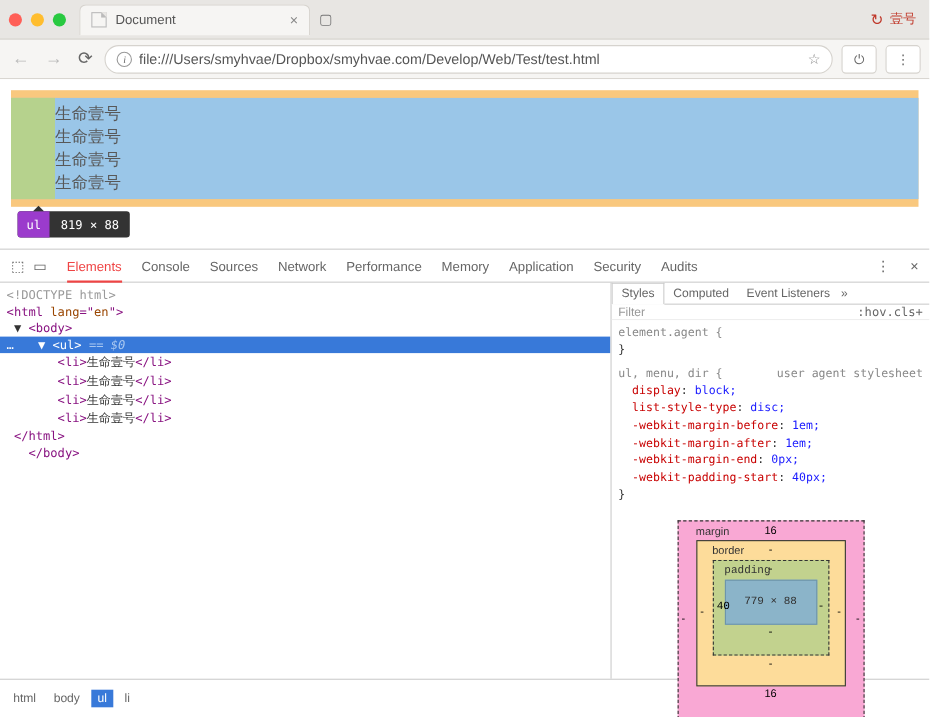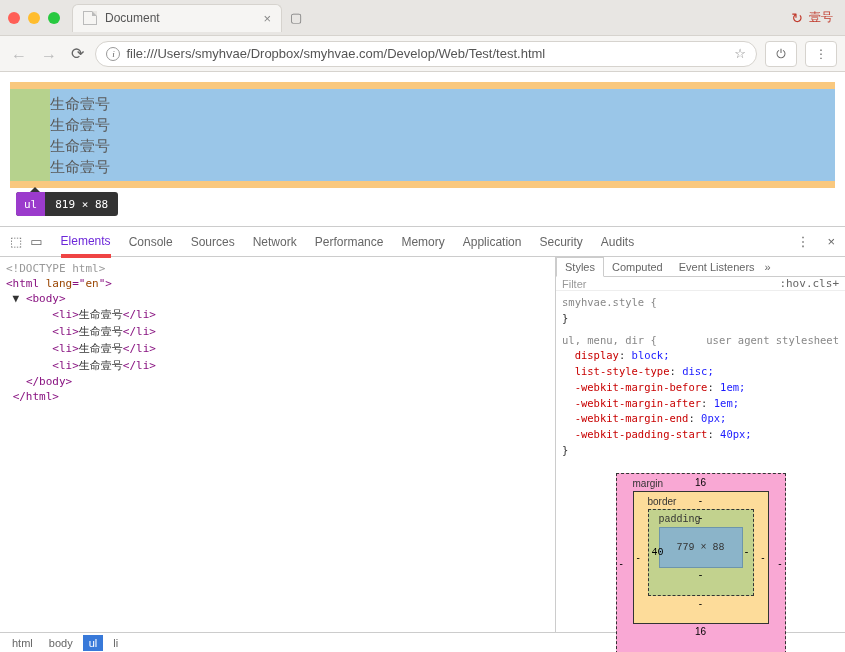--- a/index.html
+++ b/index.html
@@ -135,21 +135,21 @@
     .dev-tabbar {
       height:30px;
       display:flex;
       align-items:center;
       padding:0 10px;
       gap:18px;
       border-bottom:1px solid #ccc;
       font-size:12px;
       color:#666;
     }
-    .dev-tabbar .devtab.active { color:#6d28d9; border-bottom:4px solid #ef4444; padding-bottom:6px; margin-bottom:-8px;}
+    .dev-tabbar .devtab.active { color:#ef4444; border-bottom:2px solid #ef4444; padding-bottom:6px; margin-bottom:-8px;}
     .dev-tabbar .icon { font-size:13px; color:#666;}
     .dev-tabbar .spacer { flex:1;}
     .dev-body {
       flex:1;
       display:flex;
       min-height:0;
     }
     .dom-pane {
       flex:1;
       font-family: Menlo, Consolas, monospace;
@@ -211,21 +211,21 @@
     .bm-border{ background:#fddc9a; border:1px solid #333; padding:4px 14px 14px; margin-top:2px;}
     .bm-padding{ background:#c2d28e; border:1px dashed #333; padding:4px 10px 14px; margin-top:2px;font-family:Liberation Mono, monospace;}
     .bm-content{ background:#8bb4c9; border:1px solid #6d95ab; padding:14px 6px; margin-top:2px; color:#333; text-align:center; font-size:10px;}
     .bm-margin .label,.bm-border .label,.bm-padding .label{ font-size:10px; color:#333; }
     .bm-val-top{ position:absolute; top:3px; left:50%; transform:translateX(-50%);}
     .bm-val-bottom{ text-align:center; margin-top:2px;}
     .bm-val-left{ position:absolute; left:3px; top:50%; transform:translateY(-50%);}
     .bm-val-right{ position:absolute; right:3px; top:50%; transform:translateY(-50%);}
     .bm-margin,.bm-border,.bm-padding{position:relative;}
     .breadcrumbs {
-      height:20px;
+      height:35px;
       border-top:1px solid #ccc;
       display:flex;
       align-items:center;
       font-size:11px;
       color:#666;
       padding:0 6px;
       gap:4px;
     }
     .breadcrumbs .bc { padding:2px 6px;}
     .breadcrumbs .bc.sel { background:#3879d9; color:#fff;}
@@ -306,45 +306,46 @@
     <span class="spacer"></span>
     <span class="icon">⋮</span>
     <span class="icon">×</span>
   </div>
 
   <div class="dev-body">
     <div class="dom-pane">
       <div class="ln"><span class="dt-doctype">&lt;!DOCTYPE html&gt;</span></div>
       <div class="ln"><span class="dt-tag">&lt;html <span class="dt-attr">lang</span>="<span class="dt-attr">en</span>"&gt;</span></div>
       <div class="ln"> ▼ <span class="dt-tag">&lt;body&gt;</span></div>
+      <div class="ln sel"><span class="dots">…</span>   ▼ &lt;ul&gt;<span class="dim"> == $0</span></div>
       <div class="ln">       <span class="dt-tag">&lt;li&gt;</span><span>生命壹号</span><span class="dt-tag">&lt;/li&gt;</span></div>
       <div class="ln">       <span class="dt-tag">&lt;li&gt;</span><span>生命壹号</span><span class="dt-tag">&lt;/li&gt;</span></div>
       <div class="ln">       <span class="dt-tag">&lt;li&gt;</span><span>生命壹号</span><span class="dt-tag">&lt;/li&gt;</span></div>
       <div class="ln">       <span class="dt-tag">&lt;li&gt;</span><span>生命壹号</span><span class="dt-tag">&lt;/li&gt;</span></div>
+      <div class="ln"> <span class="dt-tag">&lt;/html&gt;</span></div>
       <div class="ln">   <span class="dt-tag">&lt;/body&gt;</span></div>
-      <div class="ln"> <span class="dt-tag">&lt;/html&gt;</span></div>
     </div>
 
     <div class="style-pane">
       <div class="style-tabs">
         <span class="st act">Styles</span>
         <span class="st">Computed</span>
         <span class="st">Event Listeners</span>
         <span class="more">»</span>
       </div>
       <div class="filterrow">
         <span>Filter</span>
         <span class="fright">
           <span>:hov</span>
           <span>.cls</span>
           <span>+</span>
         </span>
       </div>
       <div class="rules">
-        <div><span class="sel2">smyhvae.style {</span></div>
+        <div><span class="sel2">element.agent {</span></div>
         <div>}</div>
         <div style="margin-top:6px;">
           <span class="sheet">user agent stylesheet</span>
           <span class="sel2">ul, menu, dir {</span>
         </div>
         <div>&nbsp;&nbsp;<span class="propn">display</span>: <span class="propv">block;</span></div>
         <div>&nbsp;&nbsp;<span class="propn">list-style-type</span>: <span class="propv">disc;</span></div>
         <div>&nbsp;&nbsp;<span class="propn">-webkit-margin-before</span>: <span class="propv">1em;</span></div>
         <div>&nbsp;&nbsp;<span class="propn">-webkit-margin-after</span>: <span class="propv">1em;</span></div>
         <div>&nbsp;&nbsp;<span class="propn">-webkit-margin-end</span>: <span class="propv">0px;</span></div>

